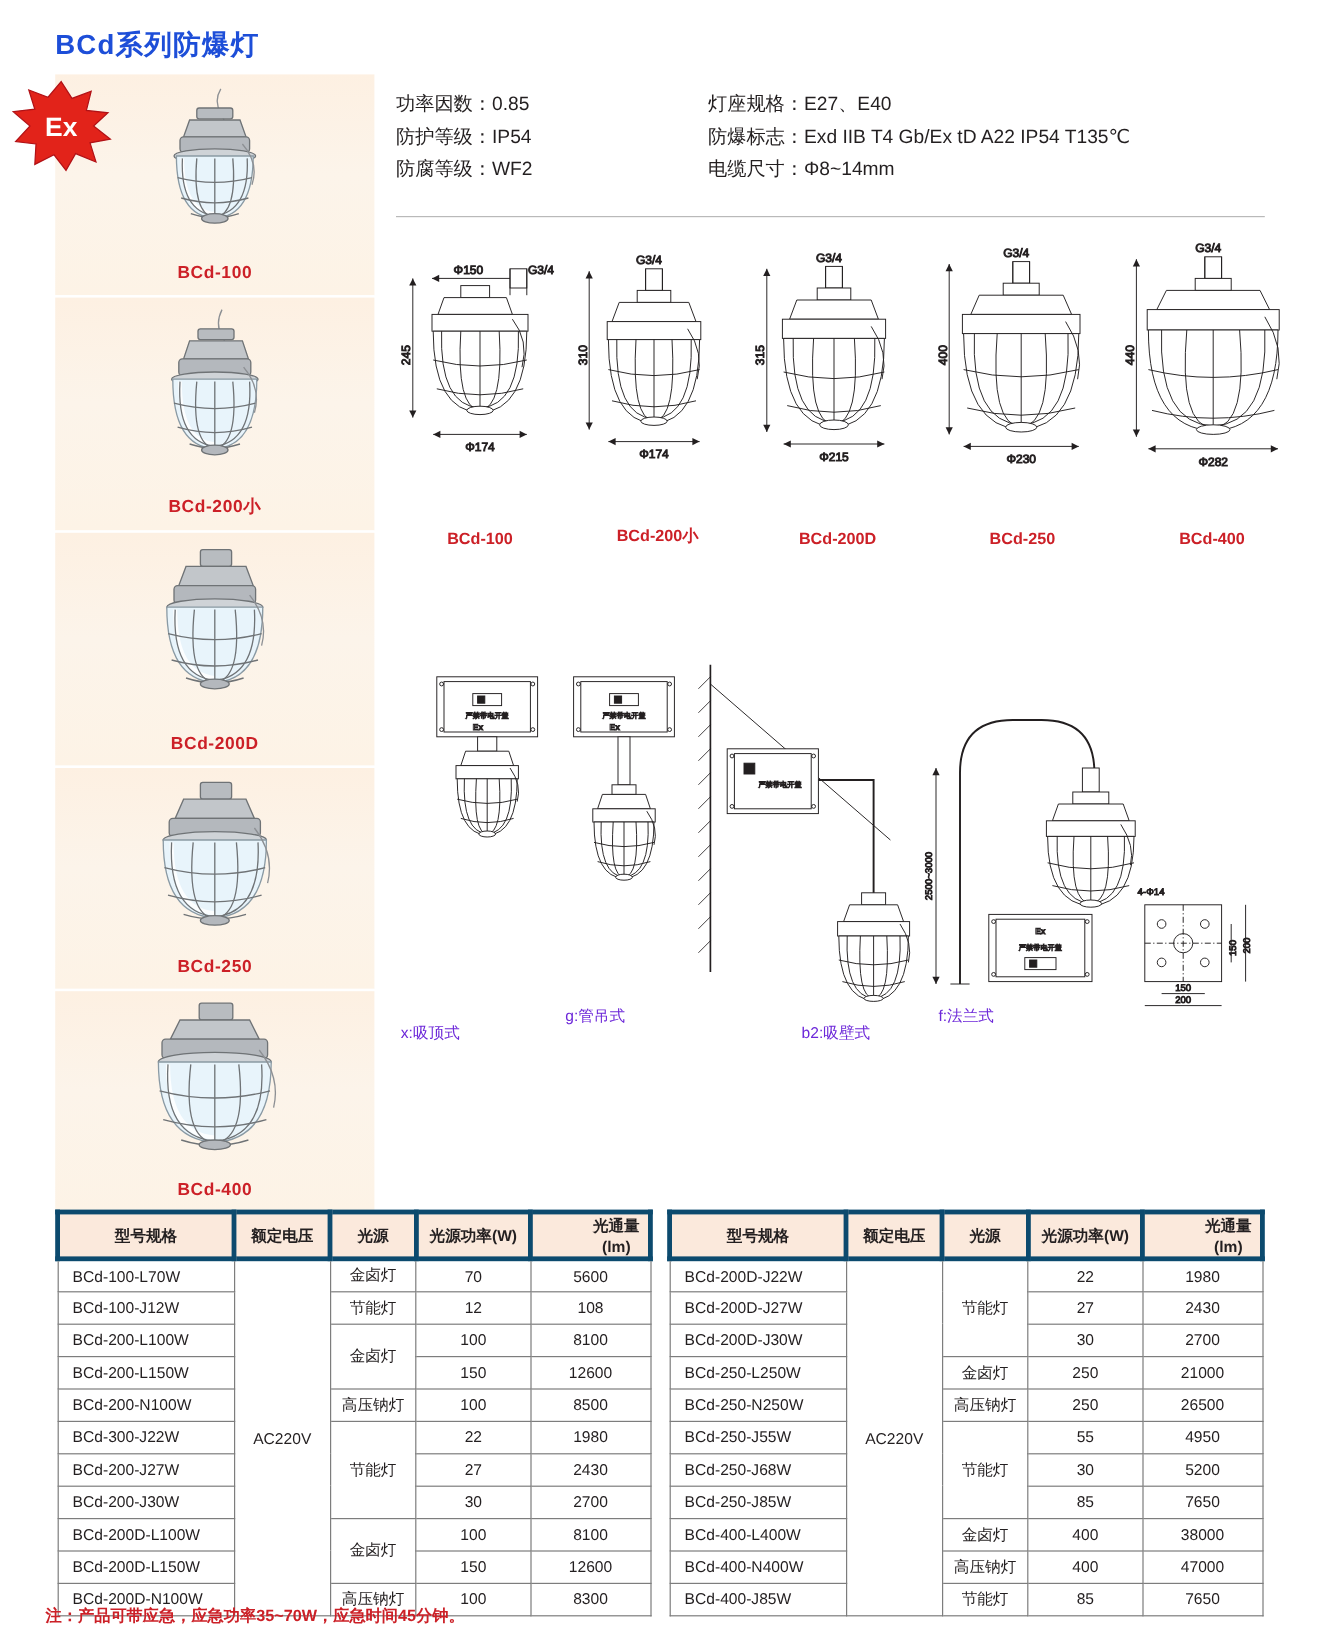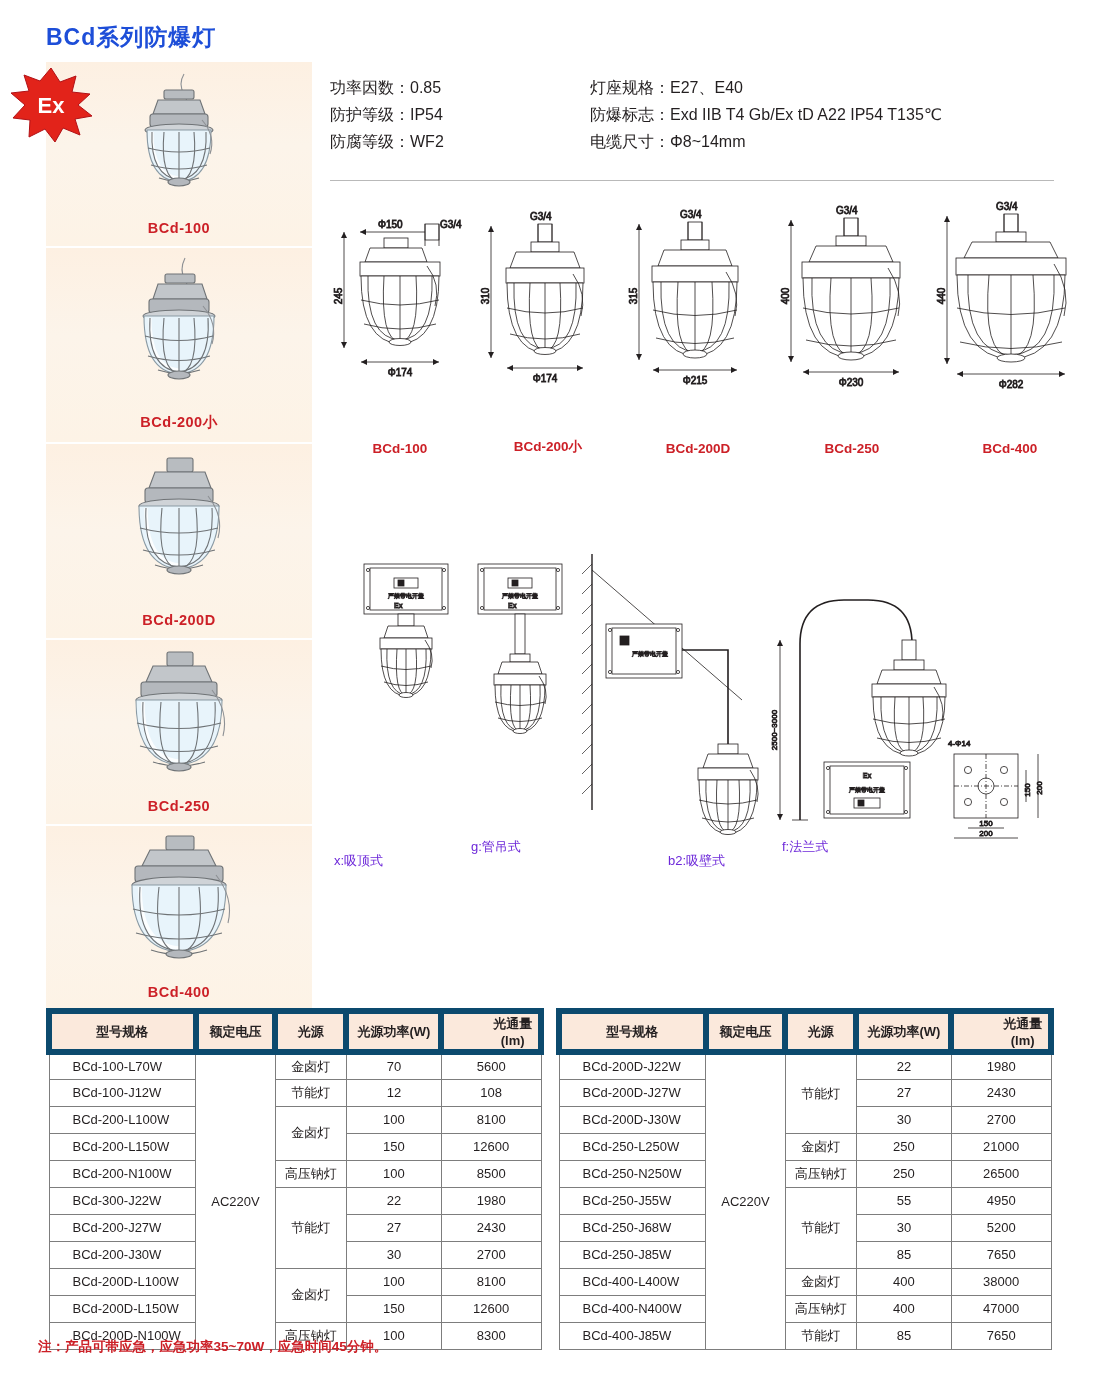--- a/index.html
+++ b/index.html
@@ -66,27 +66,27 @@
   .mount-area { position:absolute; left:330px; top:530px; width:724px; height:360px; }
   .mount-label {
     position:absolute; font-size:13px; color:#6d28d9;
   }
 
   
   .tables { position:absolute; left:46px; top:1008px; width:1008px; }
   table { border-collapse:collapse; font-size:13px; }
   .tbl { width:498px; }
   .tbl th {
-    background:#fbe9dc; border:6px solid #0c4a6e; font-weight:bold;
+    background:#fbe9dc; border:4px solid #0c4a6e; font-weight:bold;
     height:28px; color:#231f20; font-size:13px;
   }
   .tbl td {
     border:1px solid #7d7d7d; height:27px; text-align:center; color:#231f20;
   }
-  .tbl td.model { text-align:left; padding-left:23px; }
+  .tbl td.model { text-align:left; padding-left:12px; }
   .tbl-left { position:absolute; left:0; top:0; }
   .tbl-right { position:absolute; left:510px; top:0; }
   .note {
     position:absolute; left:38px; top:1338px;
     color:#cc2027; font-size:13.5px; font-weight:bold;
   }
   .w-model { width:148px; }
   .w-volt  { width:80px; }
   .w-src   { width:72px; }
   .w-pow   { width:96px; }

